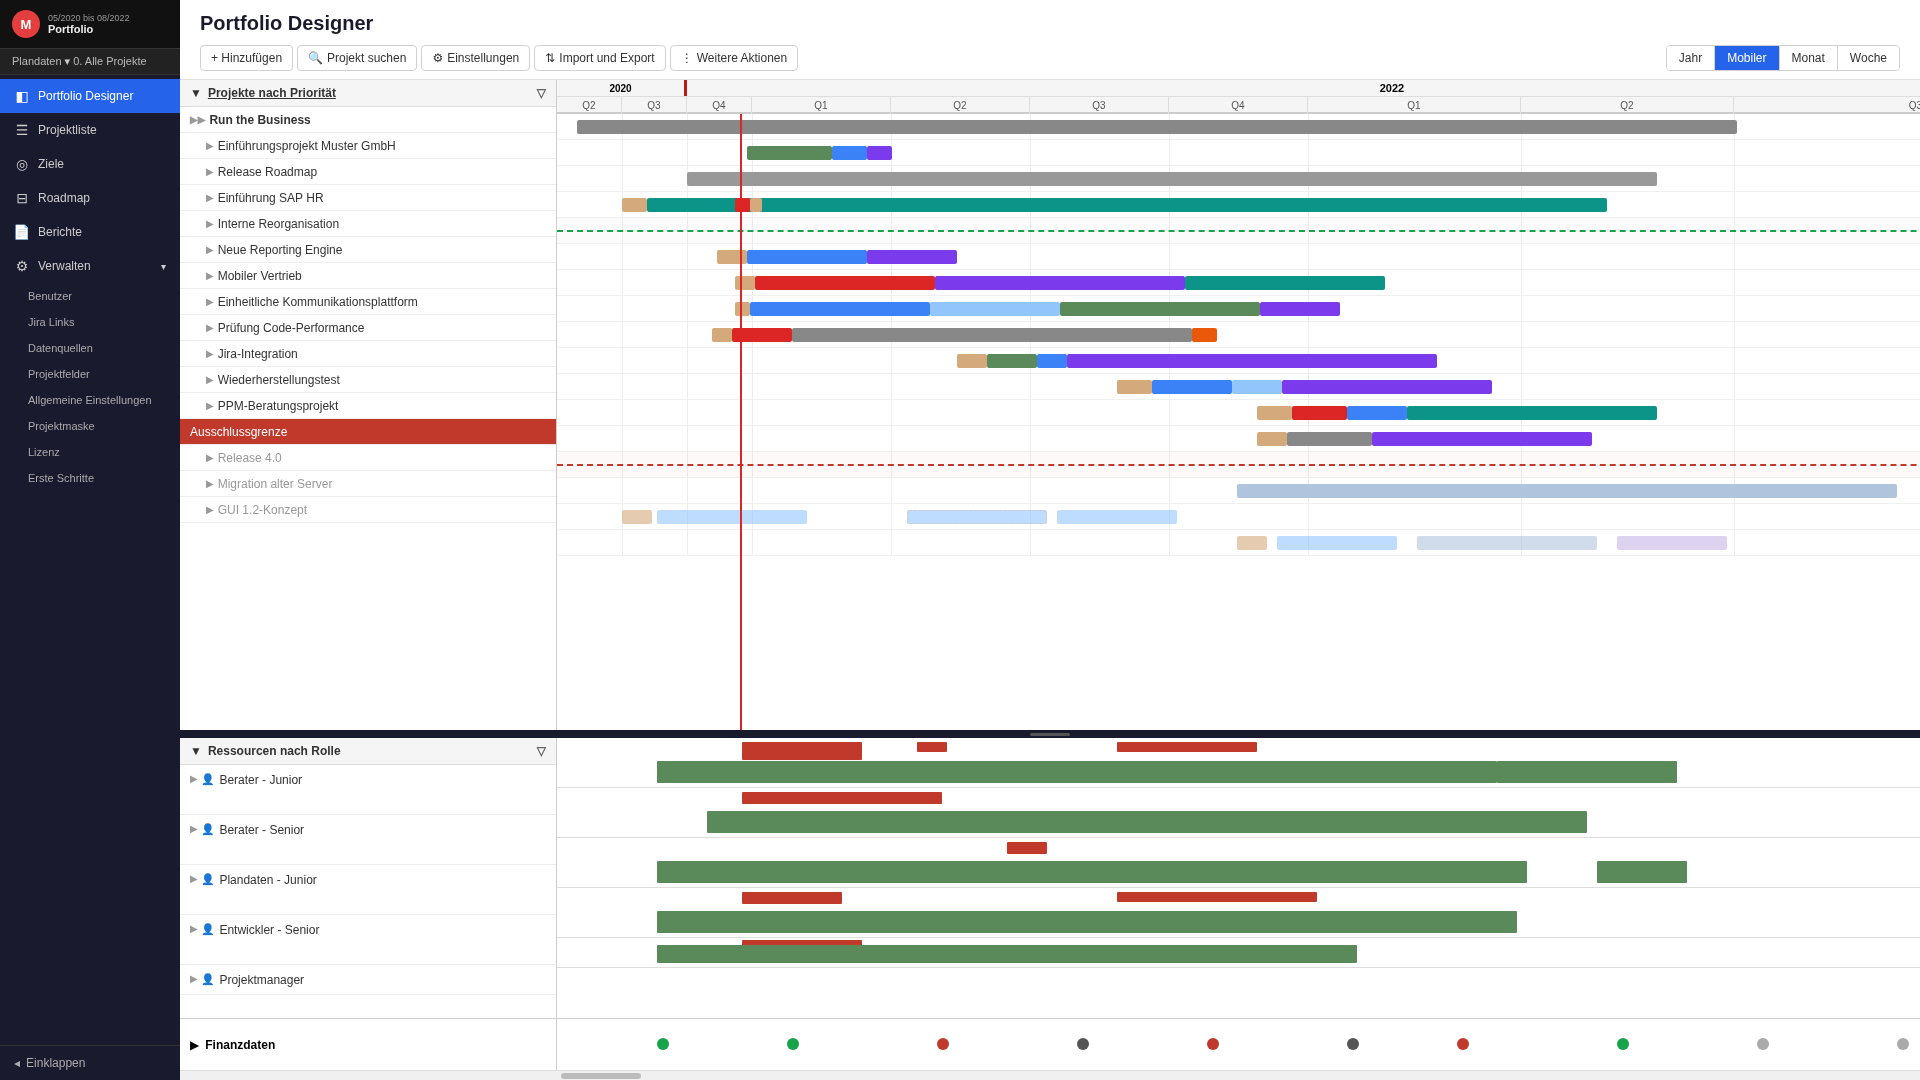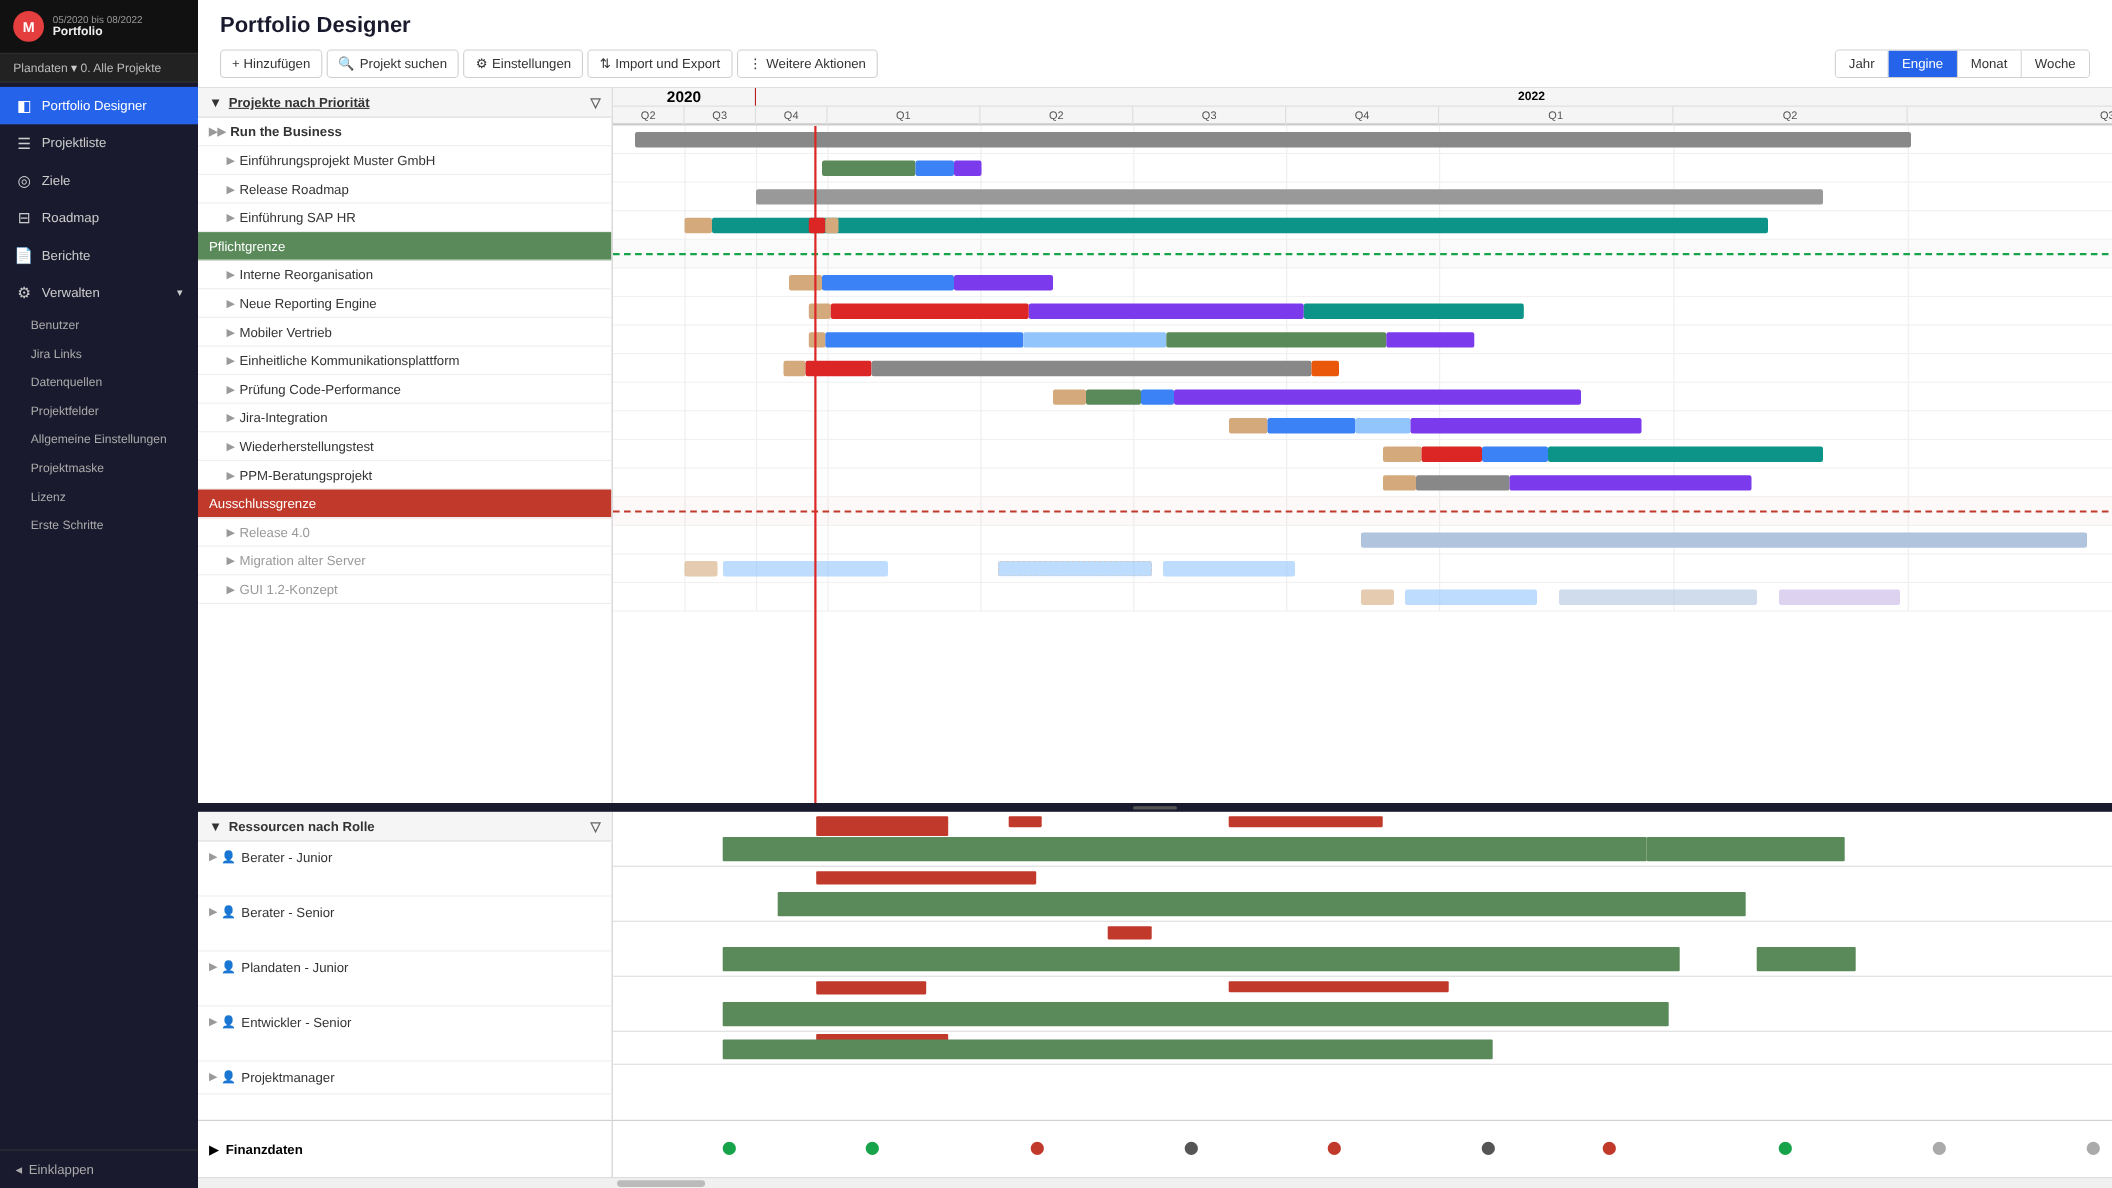--- a/index.html
+++ b/index.html
@@ -147,21 +147,21 @@
           <span>⇅</span>
           <span>Import und Export</span>
         </button>
         <button class="toolbar-btn">
           <span>⋮</span>
           <span>Weitere Aktionen</span>
         </button>
 
         <div class="time-btns" style="margin-left:auto;align-items:flex-end;">
           <button class="time-btn">Jahr</button>
-          <button class="time-btn active">Engine</button>
+          <button class="time-btn active">Mobiler</button>
           <button class="time-btn">Monat</button>
           <button class="time-btn">Woche</button>
         </div>
       </div>
     </div>
 
     <div class="content-area">
 
       <div style="flex:1; display:flex; overflow:hidden; flex-direction:column;">
 
@@ -191,23 +191,20 @@
                 <span class="expand-collapse">▶</span>
                 <span class="project-name">Release Roadmap</span>
               </div>
 
               <div class="project-row">
                 <span style="margin-right:16px;"></span>
                 <span class="expand-collapse">▶</span>
                 <span class="project-name">Einführung SAP HR</span>
               </div>
 
-              <div class="project-row special-green">
-                <span class="project-name">Pflichtgrenze</span>
-              </div>
 
               <div class="project-row">
                 <span style="margin-right:16px;"></span>
                 <span class="expand-collapse">▶</span>
                 <span class="project-name">Interne Reorganisation</span>
               </div>
 
               <div class="project-row">
                 <span style="margin-right:16px;"></span>
                 <span class="expand-collapse">▶</span>
@@ -274,21 +271,21 @@
             </div>
           </div>
 
           <div style="flex:1; display:flex; flex-direction:column; overflow:hidden;">
             <div style="overflow-x:auto; overflow-y:hidden; flex:1; position:relative;">
               <div style="width:1540px; height:100%; position:relative;">
 
                 <div style="height:34px; background:#f5f5f5; border-bottom:2px solid #ccc; position:sticky; top:0; z-index:20;">
 
                   <div style="display:flex; height:17px; border-bottom:1px solid #ddd;">
-                    <div style="width:130px; border-right:1px solid #b91c1c; display:flex; align-items:center; justify-content:center; font-size:14px; font-weight:600;">2020</div>
+                    <div style="width:130px; border-right:3px solid #b91c1c; display:flex; align-items:center; justify-content:center; font-size:10px; font-weight:600;">2020</div>
                     <div style="flex:1; display:flex; align-items:center; justify-content:center; font-size:11px; font-weight:600;">2022</div>
                   </div>
 
                   <div style="display:flex; height:17px;">
                     <div style="width:65px; border-right:1px solid #ddd; display:flex; align-items:center; justify-content:center; font-size:10px; color:#555;">Q2</div>
                     <div style="width:65px; border-right:1px solid #ddd; display:flex; align-items:center; justify-content:center; font-size:10px; color:#555;">Q3</div>
                     <div style="width:65px; border-right:1px solid #ddd; display:flex; align-items:center; justify-content:center; font-size:10px; color:#555;">Q4</div>
                     <div style="width:139px; border-right:1px solid #ddd; display:flex; align-items:center; justify-content:center; font-size:10px; color:#555;">Q1</div>
                     <div style="width:139px; border-right:1px solid #ddd; display:flex; align-items:center; justify-content:center; font-size:10px; color:#555;">Q2</div>
                     <div style="width:139px; border-right:1px solid #ddd; display:flex; align-items:center; justify-content:center; font-size:10px; color:#555;">Q3</div>

